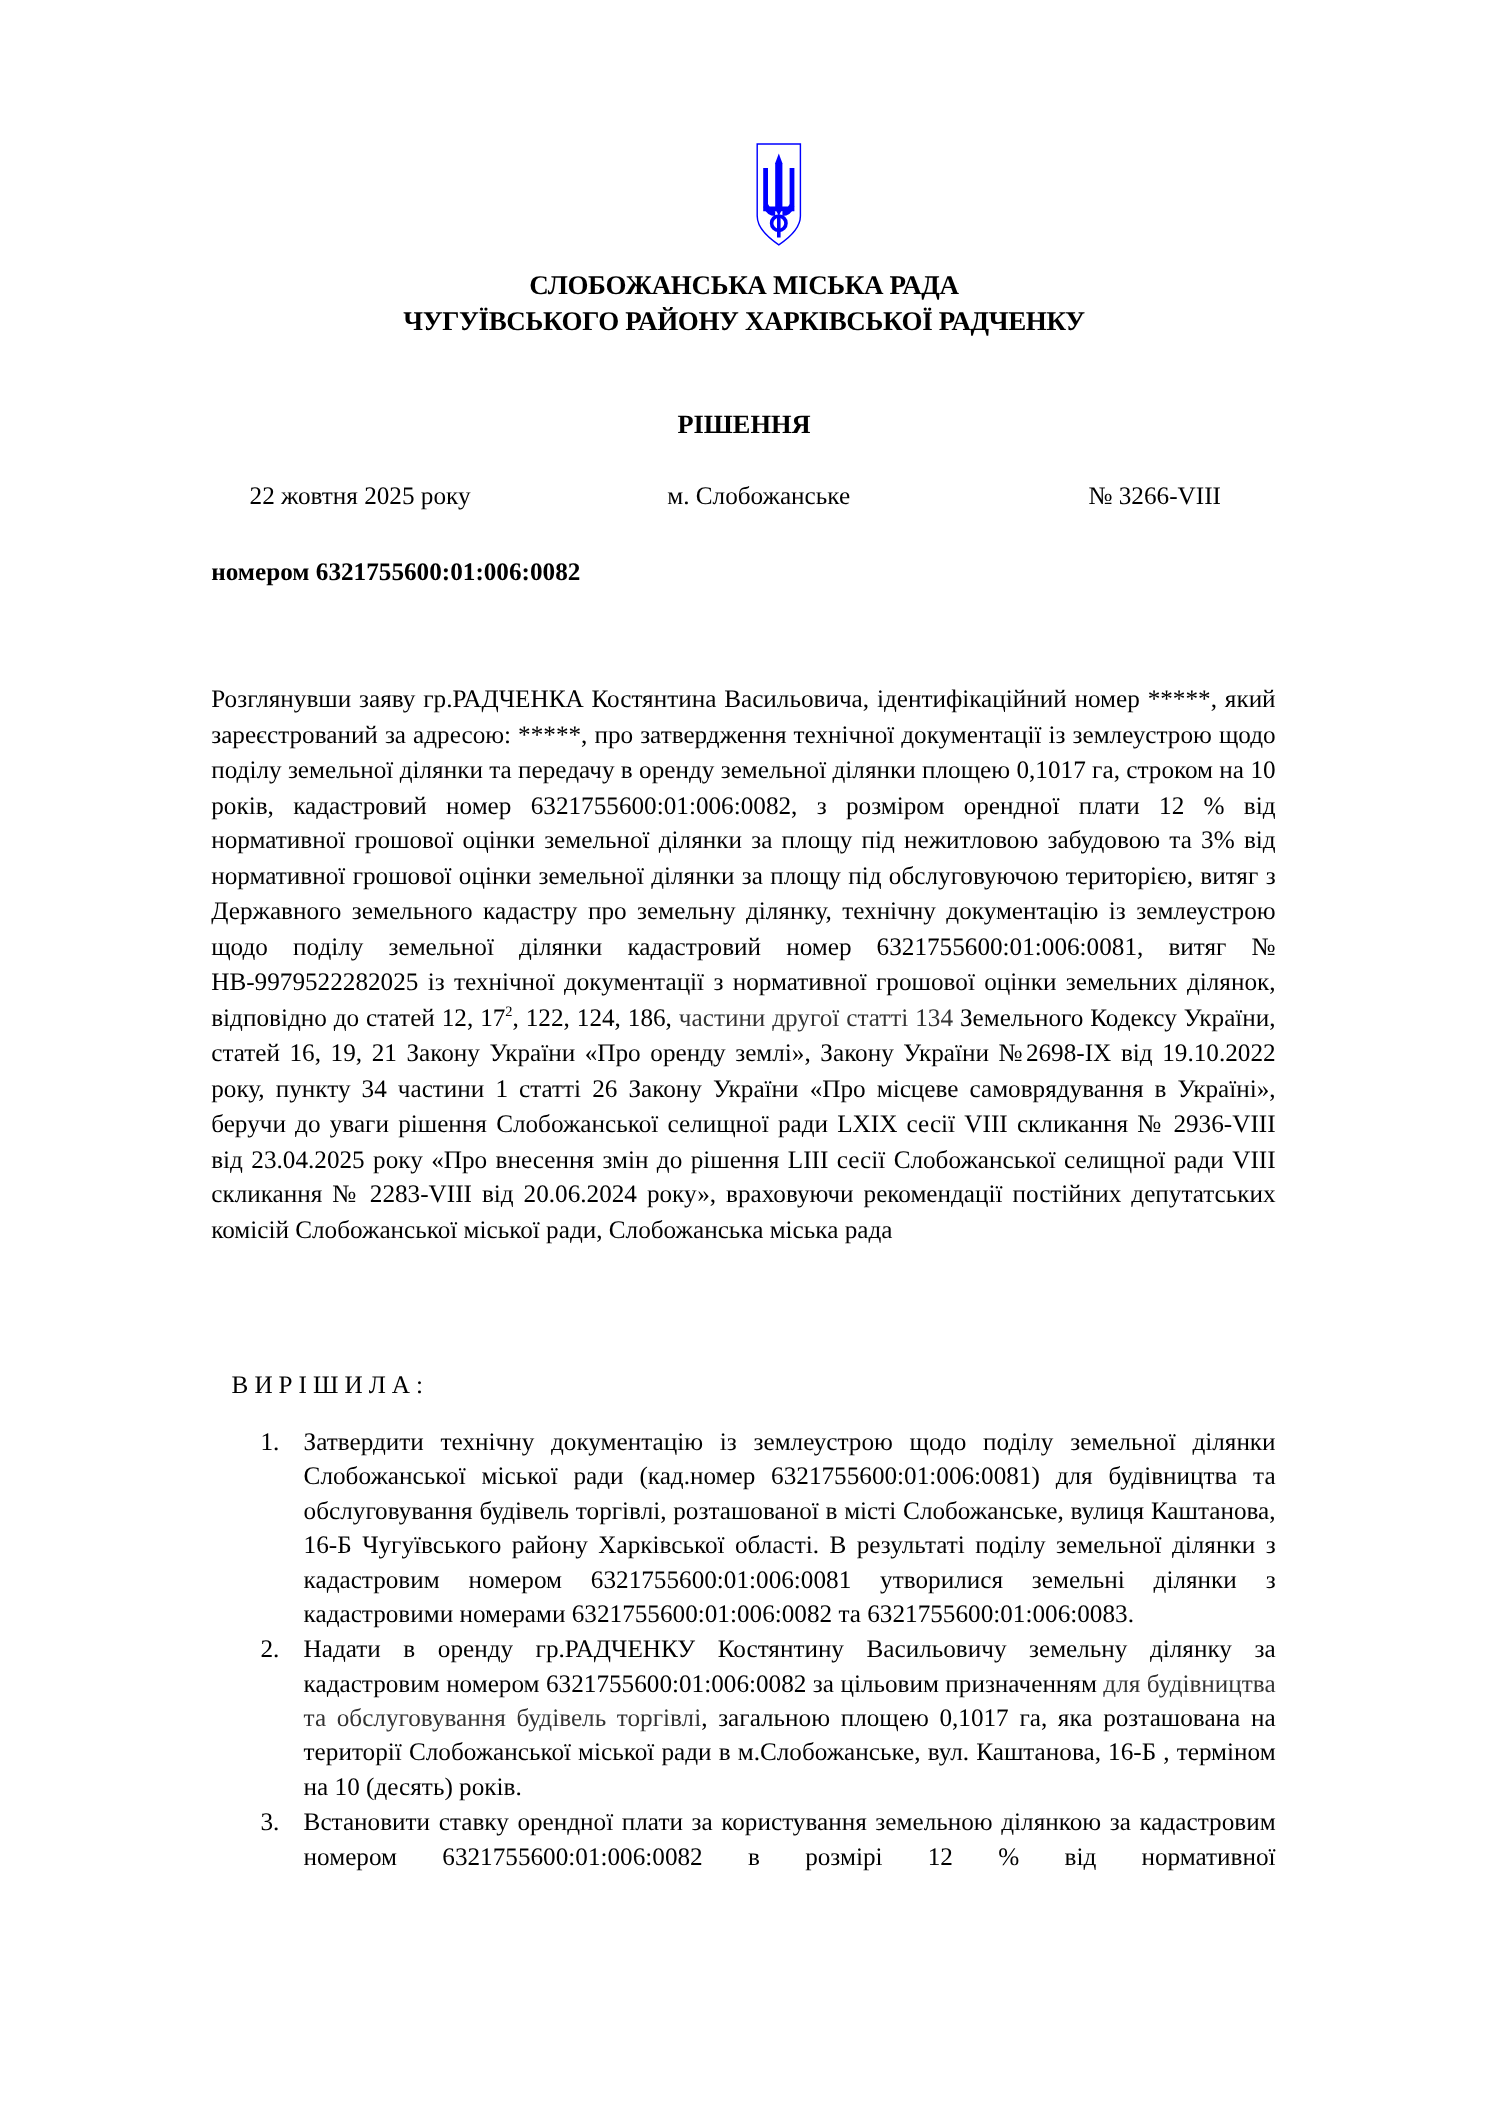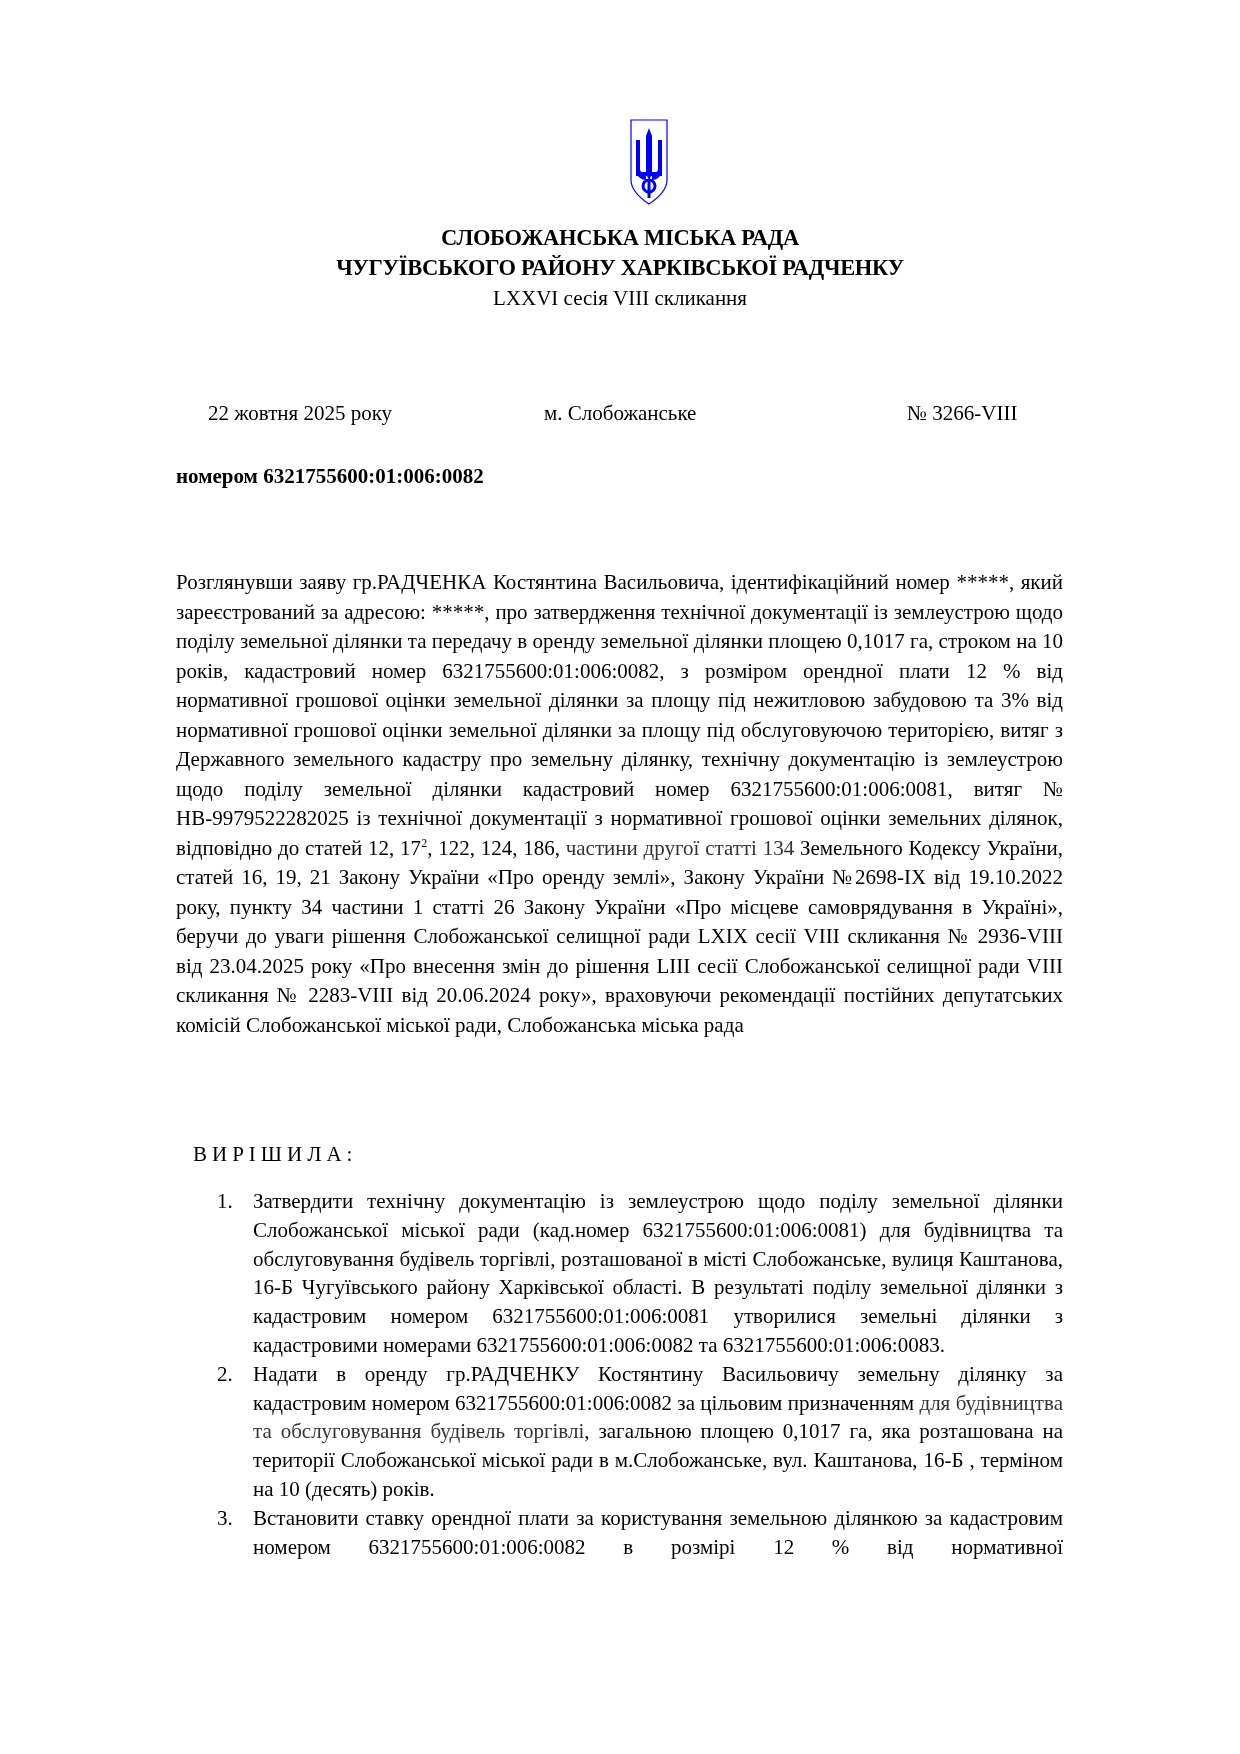--- a/index.html
+++ b/index.html
@@ -30,24 +30,24 @@
     <path d="M20 10 L23 18 L23 56 L20 62 L17 56 L17 18 Z" fill="#0000ff"></path>
     <path d="M7 22 L11 22 L11 52 Q14 58 17 58 L17 62 Q10 62 7 54 Z" fill="#0000ff"></path>
     <path d="M33 22 L29 22 L29 52 Q26 58 23 58 L23 62 Q30 62 33 54 Z" fill="#0000ff"></path>
     <path d="M7 54 L33 54 L33 58 L7 58 Z" fill="#0000ff"></path>
     <circle cx="20" cy="68" r="6" fill="none" stroke="#0000ff" stroke-width="3"></circle>
     <path d="M20 62 L20 80" stroke="#0000ff" stroke-width="3"></path>
   </svg>
 
   <div class="hdr" style="top:225px;">СЛОБОЖАНСЬКА МІСЬКА РАДА</div>
   <div class="hdr" style="top:255px;">ЧУГУЇВСЬКОГО РАЙОНУ ХАРКІВСЬКОЇ РАДЧЕНКУ</div>
-  <div class="sub" style="top:286px;">LXXVI сесія VIII скликання</div>
+  <div class="title" style="top:341px;">РІШЕННЯ</div>
 
   <div class="meta" style="left:208px;">22 жовтня 2025 року</div>
-  <div class="meta" style="left:544px;">м. Слобожанське</div>
+  <div class="meta" style="left:556px;">м. Слобожанське</div>
   <div class="meta" style="left:907px;">№ 3266-VIII</div>
 
   <div class="subject">
     <div>номером 6321755600:01:006:0082</div>
   </div>
 
   <div class="para"><span>Розглянувши заяву гр.РАДЧЕНКА Костянтина Васильовича, ідентифікаційний номер *****, який зареєстрований за адресою: *****, про затвердження технічної документації із землеустрою щодо поділу земельної ділянки та передачу в оренду земельної ділянки площею 0,1017 га, строком на 10 років, кадастровий номер 6321755600:01:006:0082, з розміром орендної плати 12 % від нормативної грошової оцінки земельної ділянки за площу під нежитловою забудовою та 3% від нормативної грошової оцінки земельної ділянки за площу під обслуговуючою територією, витяг з Державного земельного кадастру про земельну ділянку, технічну документацію із землеустрою щодо поділу земельної ділянки кадастровий номер 6321755600:01:006:0081, витяг № НВ-9979522282025 із технічної документації з нормативної грошової оцінки земельних ділянок, відповідно до  статей 12, 17</span><sup>2</sup><span>, 122, 124, 186, </span><span class="grey">частини другої статті 134</span><span> Земельного Кодексу України, статей 16, 19, 21 Закону України «Про оренду землі», Закону України №2698-IX від 19.10.2022 року, пункту 34 частини 1 статті 26 Закону України «Про місцеве самоврядування в Україні»,  беручи до уваги рішення Слобожанської селищної ради LXIX сесії VIII скликання № 2936-VIII  від 23.04.2025 року «Про внесення змін до рішення LIII сесії Слобожанської селищної ради VIII скликання № 2283-VIII   від 20.06.2024 року», враховуючи рекомендації постійних депутатських комісій Слобожанської міської ради, Слобожанська міська рада</span></div>
 
   <div class="vyr">ВИРІШИЛА:</div>
 

